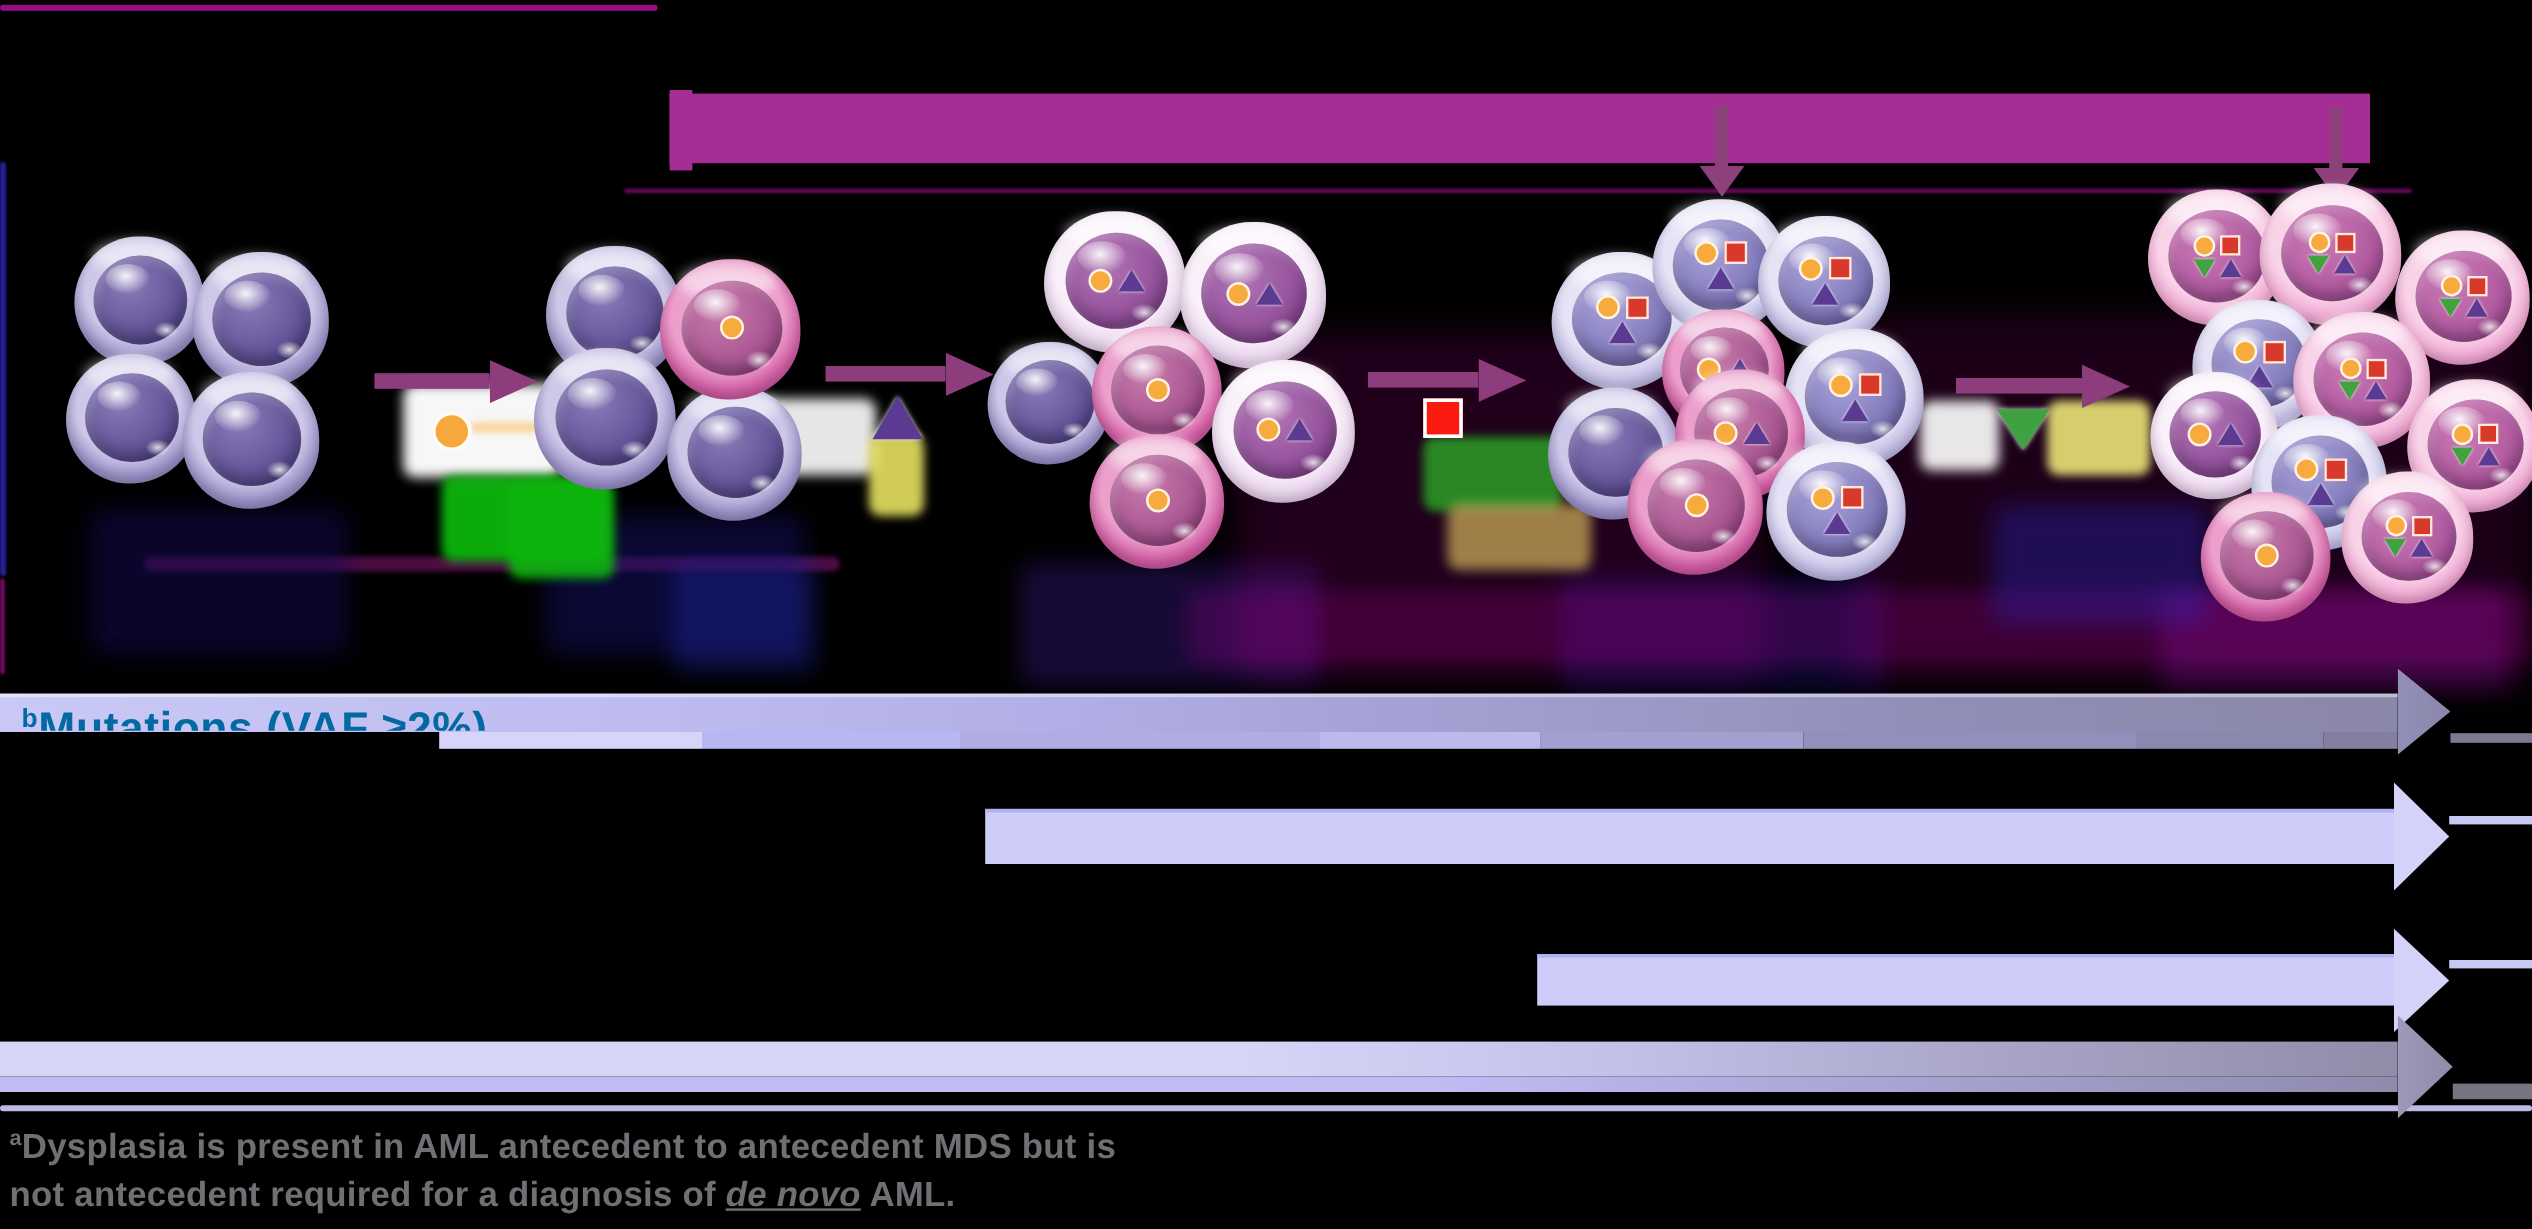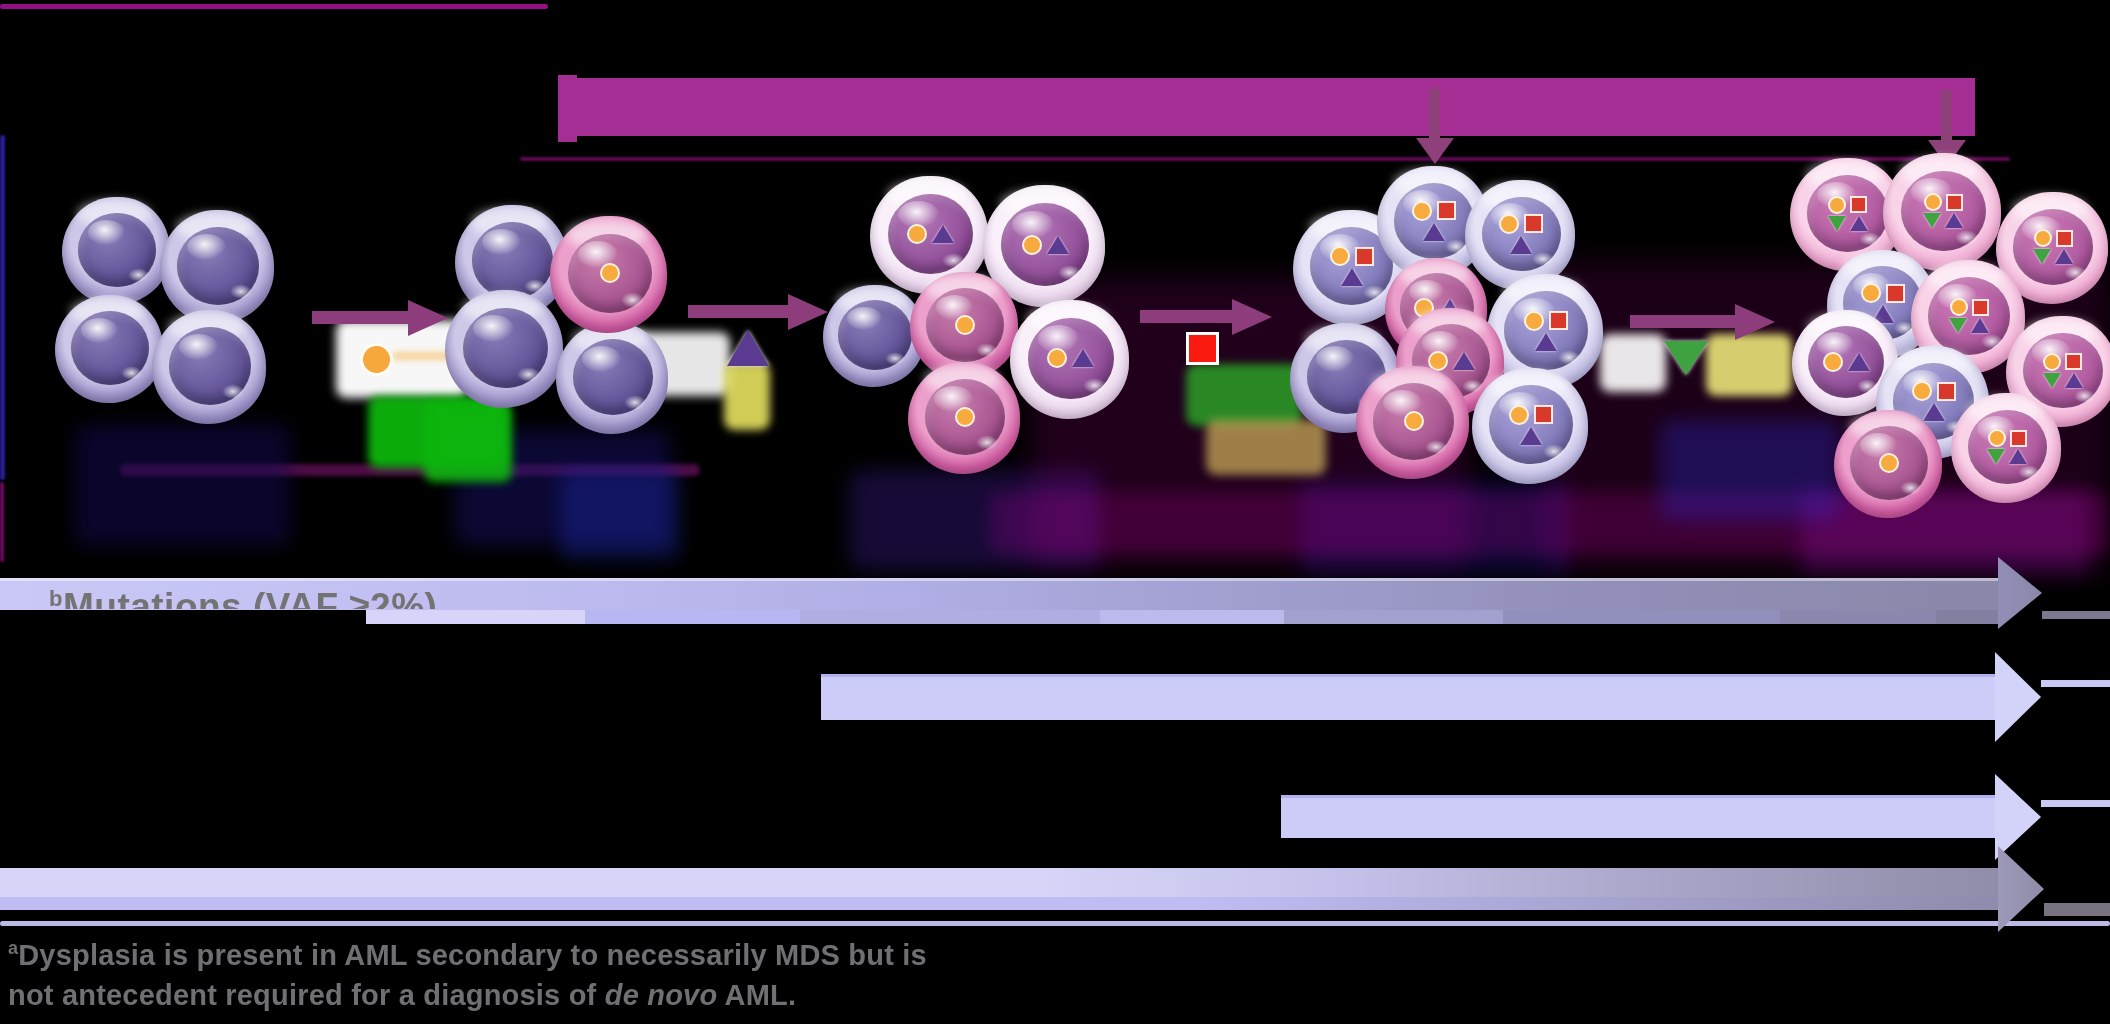--- a/index.html
+++ b/index.html
@@ -69,27 +69,27 @@
   .grad-a1{background:linear-gradient(90deg,#cac8f6 0%,#bfbdf0 25%,#b0aee4 45%,#a19fd0 62%,#918fb8 80%,#8a87a8 100%);}
   .grad-a1 .topline,.flat-arrow .topline{position:absolute;top:0;left:0;right:0;height:3px;background:rgba(255,255,255,.45);}
   .head-a1{background:linear-gradient(90deg,#918fb8,#8a87a8);}
   .flat-a2{background:#cdccf8;box-shadow:inset 0 3px 0 #b2b0ef;}
   .head-a23{background:#d3d2f9;}
   .grad-a4{background:linear-gradient(90deg,#d6d5f8 0%,#d6d5f8 52%,#c2c0e8 68%,#a5a2c4 85%,#908da9 100%);}
   .band-a4{background:linear-gradient(90deg,#bebcf3 0%,#bebcf3 60%,#8e8bad 100%);}
   .head-a4{background:linear-gradient(90deg,#9d9ab9,#8f8ca9);}
 
   .label-clip{position:absolute;overflow:hidden;z-index:3;}
-  .a1-label{font-weight:700;font-size:37px;line-height:40px;color:#737373;white-space:nowrap;letter-spacing:.5px;margin-left:31px;}
+  .a1-label{font-weight:700;font-size:37px;line-height:40px;color:#0369a1;white-space:nowrap;letter-spacing:.5px;}
   .a1-label sup{font-size:22px;}
 
   
   .foot{position:absolute;left:8px;color:#6f6f74;font-weight:600;font-size:29px;line-height:40px;letter-spacing:.2px;z-index:6;}
   .foot sup{font-size:18px;}
-  .foot .it{font-style:italic;}
+  .foot .it{font-style:italic;text-decoration:underline;}
 </style>
 </head>
 <body>
 
 <div id="stage">
     <div class="artifact" style="left: 0px; top: 4px; width: 548px; height: 5px; background: rgb(187, 18, 164); opacity: 0.8; filter: none; z-index: 1;"></div>
     <div class="artifact" style="left: 520px; top: 157px; width: 1490px; height: 4px; background: rgb(187, 18, 164); opacity: 0.5; filter: blur(1px); z-index: 1;"></div>
     <div class="artifact" style="left: 0px; top: 135px; width: 5px; height: 345px; background: rgb(59, 43, 214); opacity: 0.7; filter: blur(1px); z-index: 1;"></div>
     <div class="artifact" style="left: 0px; top: 482px; width: 4px; height: 80px; background: rgb(187, 18, 164); opacity: 0.6; filter: blur(1px); z-index: 1;"></div>
     <div class="artifact" style="left: 120px; top: 464px; width: 580px; height: 12px; background: rgb(192, 32, 168); opacity: 0.4; filter: blur(2px); z-index: 1;"></div>
@@ -415,16 +415,16 @@
           <div class="sym-c"></div>
           <div class="sym-s"></div>
         </div>
         <div class="srow">
           <div class="sym-g"></div>
           <div class="sym-t"></div>
         </div>
       </div>
     </div>
     <div class="foot" style="top: 928px;">
-      <div><sup>a</sup><span>Dysplasia is present in AML secondary to necessarily MDS but is</span></div>
+      <div><sup>a</sup><span>Dysplasia is present in AML antecedent to antecedent MDS but is</span></div>
       <div><span>not antecedent required for a diagnosis of </span><span class="it">de novo</span><span> AML.</span></div>
     </div>
   </div>
 
 </body></html>

